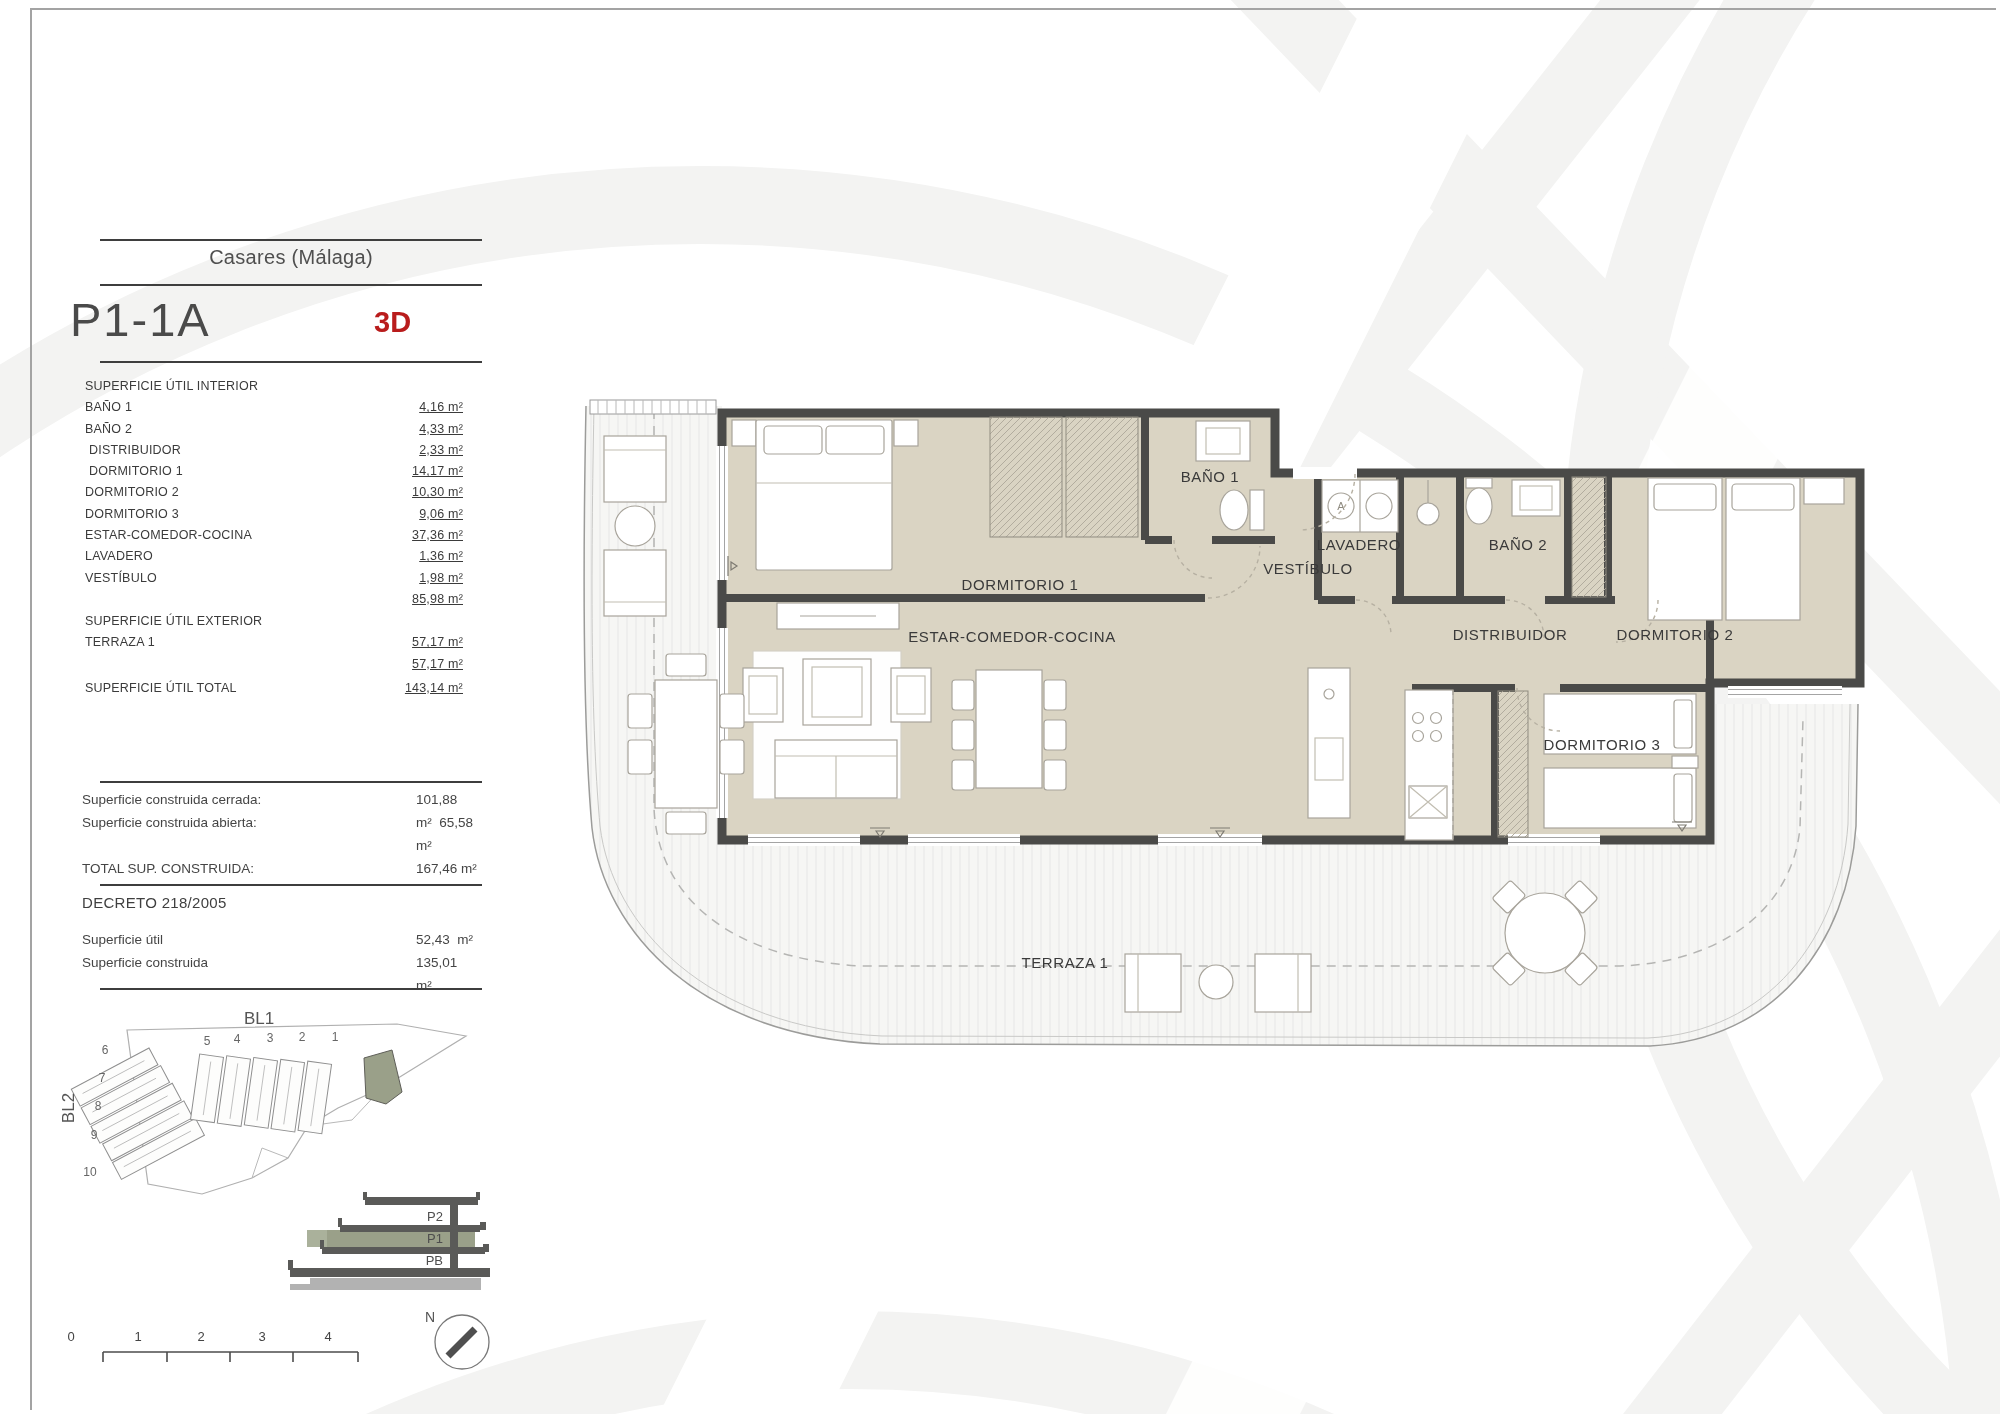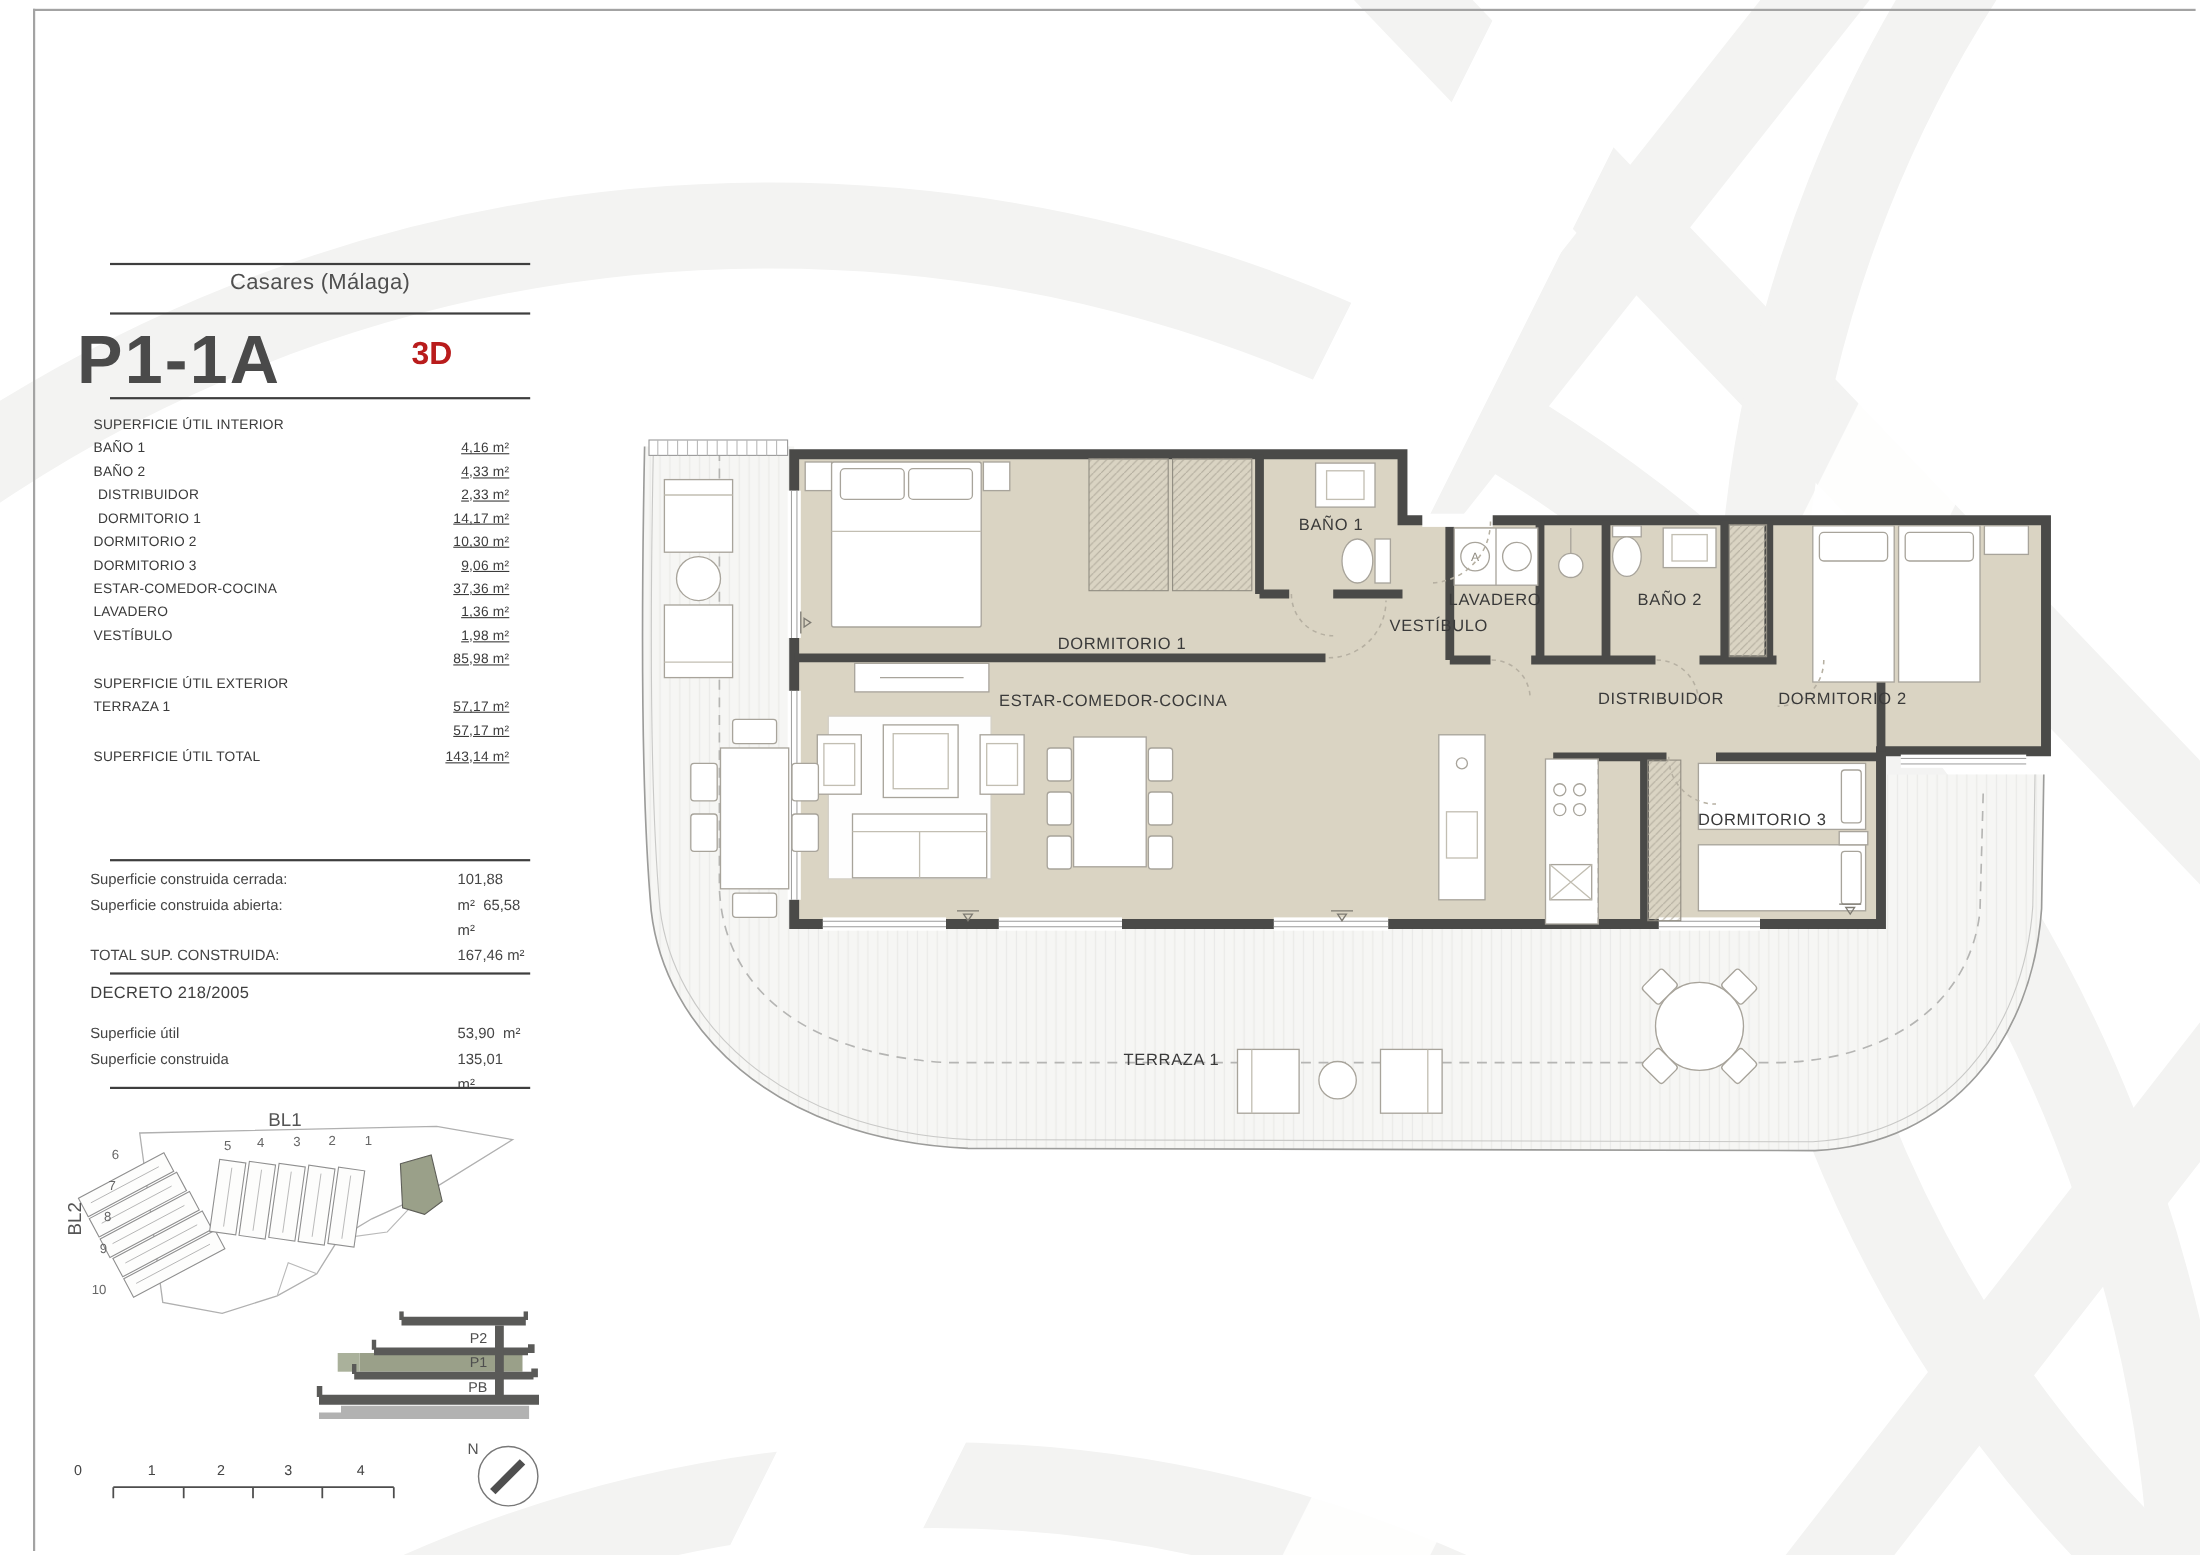--- a/index.html
+++ b/index.html
@@ -8,21 +8,21 @@
   svg{display:block;}
   .abs{position:absolute;}
   
   .frame-top{position:absolute;left:30px;top:8px;width:1966px;height:2px;background:#a3a3a3;}
   .frame-left{position:absolute;left:30px;top:8px;width:2px;height:1402px;background:#a3a3a3;}
   
   .rule{position:absolute;left:100px;width:382px;height:2px;background:#3e3e3e;}
   
   .location{position:absolute;left:100px;top:246px;width:382px;text-align:center;
             font-size:20px;color:#4f4f4f;letter-spacing:.3px;}
-  .unit{position:absolute;left:70px;top:292px;font-size:62px;font-weight:700;
+  .unit{position:absolute;left:70px;top:292px;font-size:47px;font-weight:400;
         color:#4a4a4a;letter-spacing:2px;}
   .badge3d{position:absolute;left:374px;top:306px;font-size:29px;font-weight:600;color:#b91c1c;}
   
   .tbl{position:absolute;left:85px;width:378px;font-size:12.5px;color:#3b3b3b;}
   .tbl .tr{display:flex;justify-content:space-between;line-height:21.3px;letter-spacing:.2px;}
   .tbl .tr .val{text-align:left;white-space:nowrap;text-decoration:underline;}
   .tbl .hd{line-height:21.3px;letter-spacing:.2px;}
   .gap4{height:3px;}
   .tbl2{position:absolute;left:82px;width:372px;font-size:13.5px;color:#454545;}
   .tbl2 .tr{display:flex;line-height:23px;}
@@ -141,21 +141,21 @@
         <span class="lbl">TOTAL SUP. CONSTRUIDA:</span>
         <span class="val">167,46 m²</span>
       </div>
   </div>
   <div class="rule" style="top:884px"></div>
 
   <div class="decreto-title">DECRETO 218/2005</div>
   <div class="tbl2" style="top:928px">
     <div class="tr">
         <span class="lbl">Superficie útil</span>
-        <span class="val">53,90  m²</span>
+        <span class="val">52,43  m²</span>
       </div>
     <div class="tr">
         <span class="lbl">Superficie construida</span>
         <span class="val">135,01</span>
       </div>
     <div class="tr">
         <span class="lbl"></span>
         <span class="val">m²</span>
       </div>
   </div>

